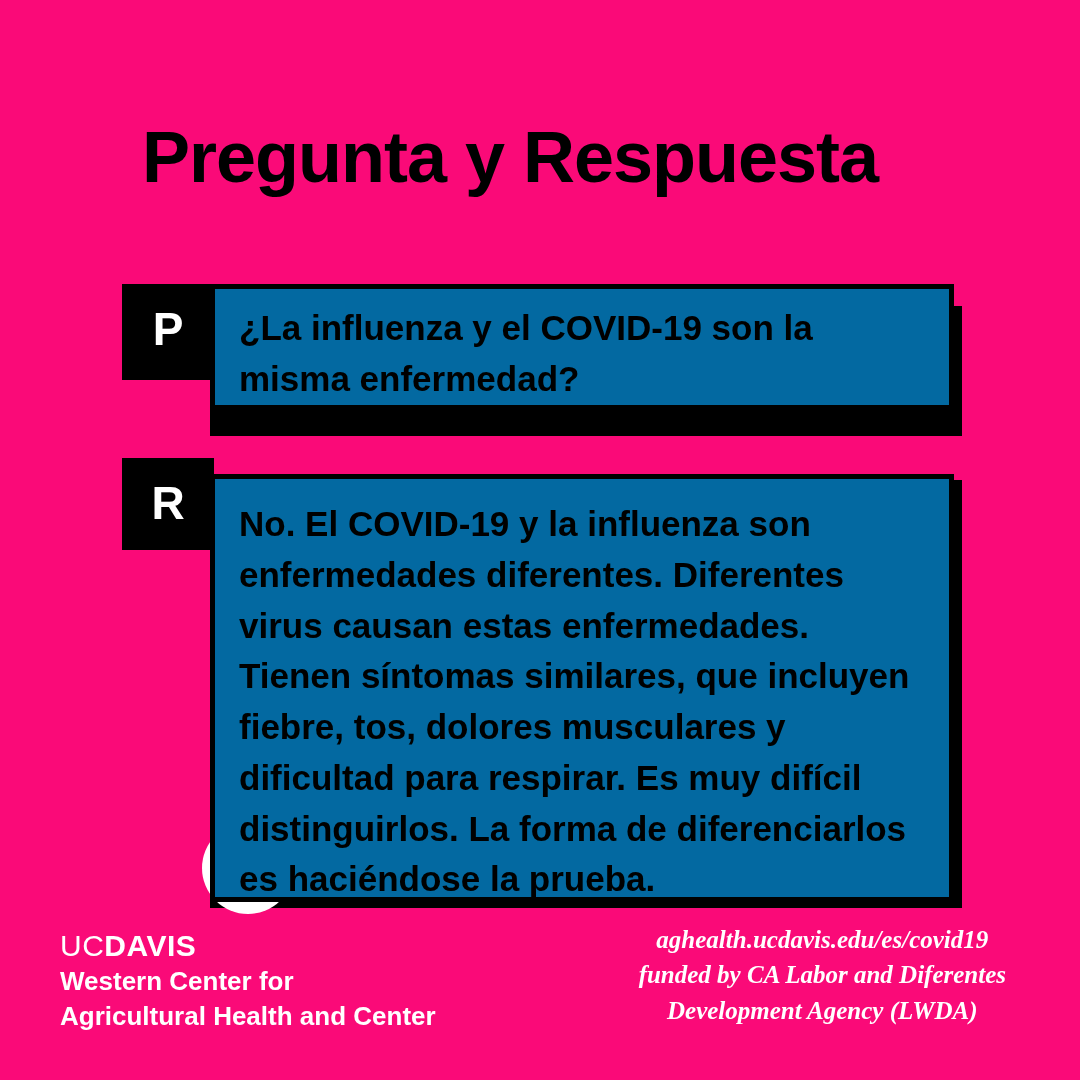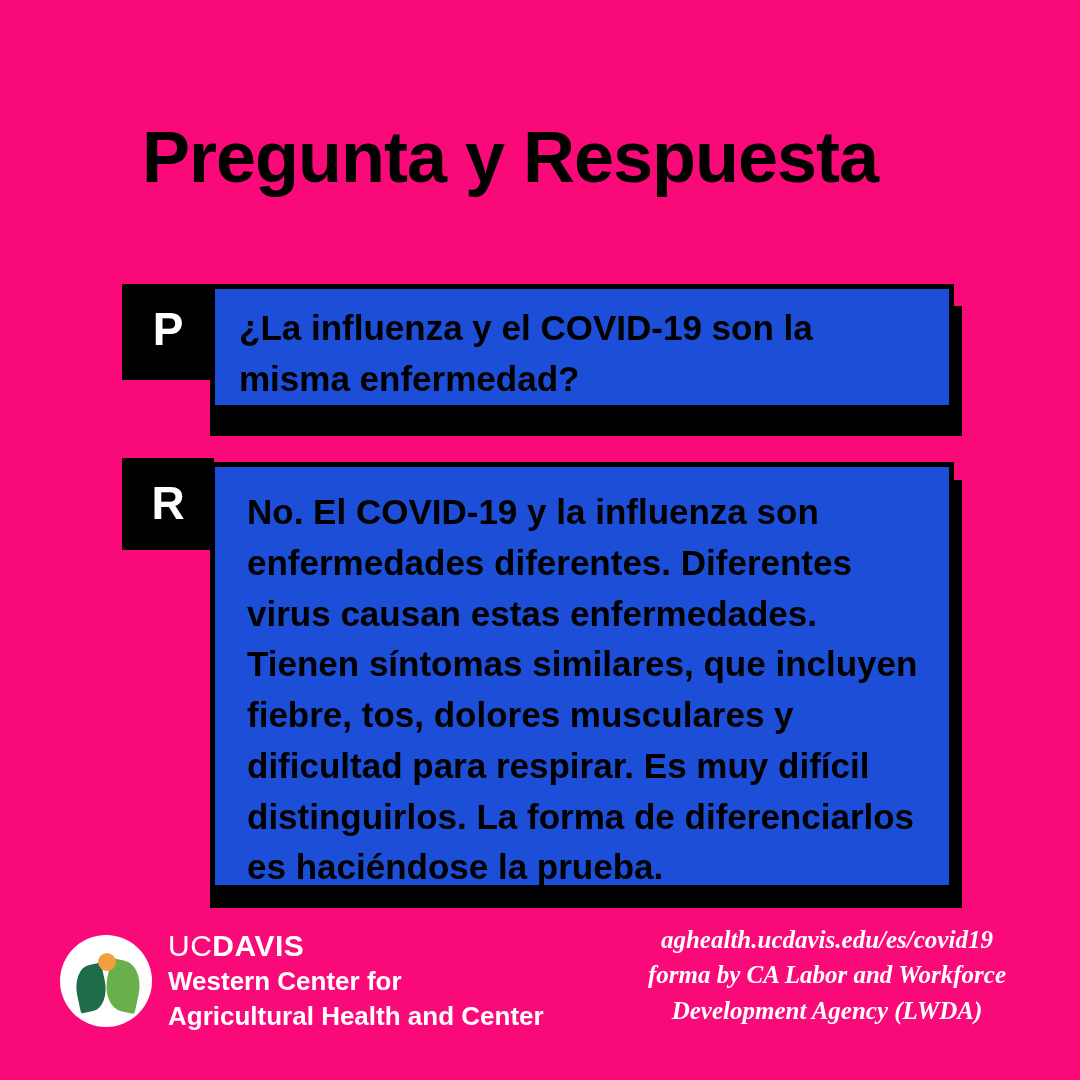--- a/index.html
+++ b/index.html
@@ -53,51 +53,52 @@
     font-size: 46px;
     font-weight: bold;
     display: flex;
     align-items: flex-start;
     justify-content: center;
     padding-top: 18px;
     z-index: 3;
   }
   .qa-card {
     position: absolute;
-    background: #1d4ed8;
+    background: #0369a1;
     border: 5px solid #000000;
     z-index: 2;
   }
   .qa-text {
     color: #000000;
     font-size: 35px;
     font-weight: bold;
     line-height: 1.45;
   }
 
   
   #question-block { top: 284px; width: 840px; height: 140px; }
   #question-block .qa-shadow { left: 88px; top: 22px; width: 752px; height: 130px; }
   #question-block .qa-letterbox { height: 96px; }
   #question-block .qa-card { left: 88px; top: 0; width: 744px; height: 126px; padding: 14px 22px 0 24px; }
 
   
   #answer-block { top: 458px; width: 840px; height: 440px; }
   #answer-block .qa-shadow { left: 88px; top: 22px; width: 752px; height: 428px; }
   #answer-block .qa-letterbox { height: 92px; }
-  #answer-block .qa-card { left: 88px; top: 4px; width: 744px; height: 428px; padding: 20px 22px 0 32px; }
+  #answer-block .qa-card { left: 88px; top: 16px; width: 744px; height: 428px; padding: 20px 22px 0 24px; }
 
   
   .logo-wrap {
     position: absolute;
     left: 60px;
     bottom: 48px;
     display: flex;
     align-items: center;
     gap: 16px;
+    flex-direction: column;
   }
   .logo-mark {
     width: 92px;
     height: 92px;
     border-radius: 50%;
     background: #ffffff;
     position: relative;
     flex: 0 0 auto;
   }
   .logo-mark .leaf-left {
@@ -185,17 +186,17 @@
       <div class="logo-uc">
         <span class="thin">UC</span><span>DAVIS</span>
       </div>
       <div class="logo-sub">Western Center for</div>
       <div class="logo-sub">Agricultural Health and Center</div>
     </div>
   </div>
 
   <div class="footer-right">
     <div>aghealth.ucdavis.edu/es/covid19</div>
-    <div>forma by CA Labor and Workforce</div>
+    <div>funded by CA Labor and Diferentes</div>
     <div>Development Agency (LWDA)</div>
   </div>
 
 </div>
 
 </body></html>

